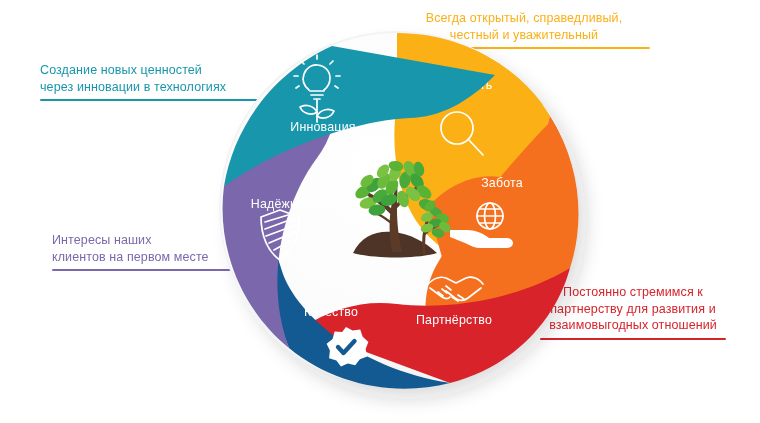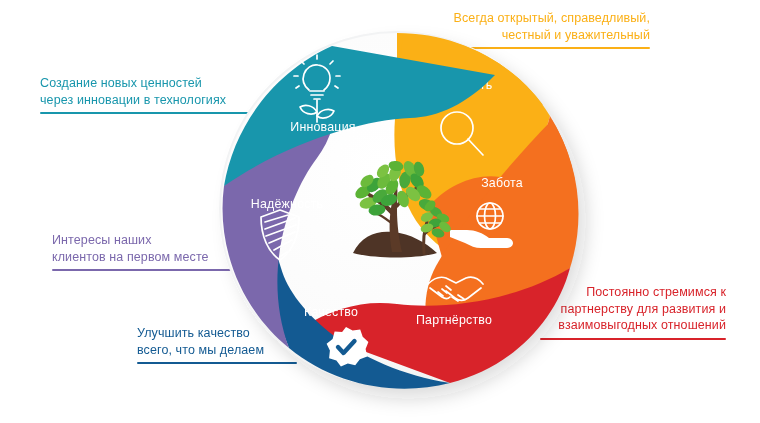--- a/index.html
+++ b/index.html
@@ -10,21 +10,21 @@
   }
   #stage{position:absolute;inset:0;width:760px;height:423px;}
 
   
   .callout{position:absolute;}
   .callout .txt{
     font-size:12.5px;line-height:16.5px;white-space:pre-line;
     padding-bottom:4px;letter-spacing:.1px;
   }
   .callout .rule{height:2px;width:100%;border-radius:1px;}
-  .callout.right .txt{text-align:right;}
+  .callout.right .txt{text-align:center;}
   .callout.left  .txt{text-align:left;}
 
   
   #wheel{position:absolute;left:205px;top:28px;width:385px;height:362px;}
   #wheel svg{display:block;width:385px;height:362px;overflow:visible;}
 
   .blade-label{
     font-family:"Liberation Sans","DejaVu Sans",sans-serif;
     font-size:12.4px;fill:#ffffff;letter-spacing:.2px;
   }
@@ -36,45 +36,40 @@
 <body>
 
 <div id="stage">
 
   <div class="callout right" style="left:398px;top:10px;width:252px;">
     <div class="txt" style="color:#fbb016;">Всегда открытый, справедливый,
 честный и уважительный</div>
     <div class="rule" style="background:#fbb016;"></div>
   </div>
 
-  <div class="callout left" style="left:40px;top:75px;width:230px;">
+  <div class="callout left" style="left:40px;top:62px;width:230px;">
     <div class="txt" style="color:#1896ac;">Создание новых ценностей
 через инновации в технологиях</div>
     <div class="rule" style="background:#1896ac;"></div>
   </div>
 
 
   <div class="callout left" style="left:52px;top:232px;width:180px;">
     <div class="txt" style="color:#7b68ac;">Интересы наших
 клиентов на первом месте</div>
     <div class="rule" style="background:#7b68ac;"></div>
   </div>
 
   <div class="callout right" style="left:540px;top:252px;width:186px;margin-top:32px;">
     <div class="txt" style="color:#d8232a;">Постоянно стремимся к
 партнерству для развития и
 взаимовыгодных отношений</div>
     <div class="rule" style="background:#d8232a;"></div>
   </div>
 
-  <div class="callout left" style="left:137px;top:325px;width:160px;">
-    <div class="txt" style="color:#135a92;">Улучшить качество
-всего, что мы делаем</div>
-    <div class="rule" style="background:#135a92;"></div>
-  </div>
 
   <div id="wheel">
   <svg viewBox="0 0 385 362" xmlns="http://www.w3.org/2000/svg">
     <defs>
       <filter id="wshadow" x="-25%" y="-25%" width="170%" height="170%">
         <feDropShadow dx="11" dy="12" stdDeviation="9" flood-color="#333333" flood-opacity="0.16"></feDropShadow>
       </filter>
       <radialGradient id="centerG" cx="45%" cy="38%" r="70%">
         <stop offset="0%" stop-color="#ffffff"></stop>
         <stop offset="72%" stop-color="#fbfbfb"></stop>

